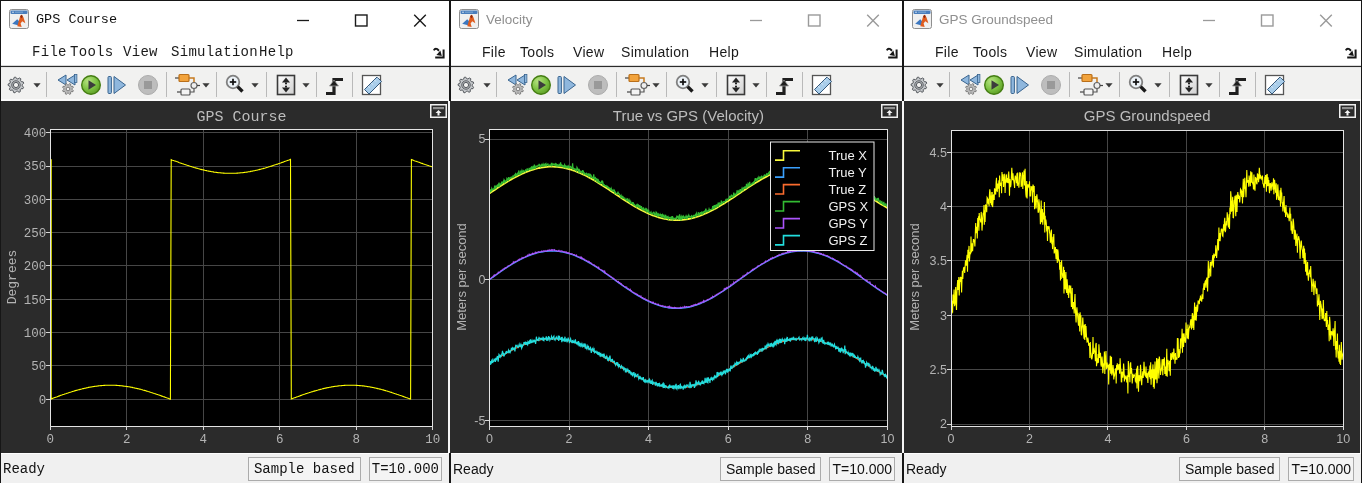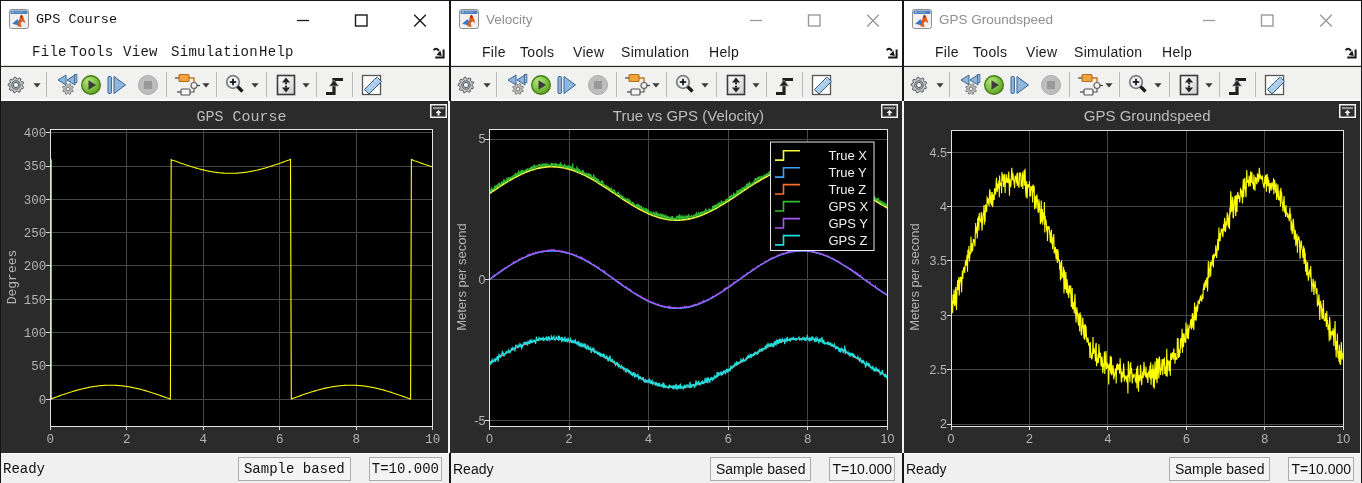--- a/index.html
+++ b/index.html
@@ -11,21 +11,21 @@
   border-bottom:1px solid #d9d9d9; }
 .mi { position:absolute; top:8px; font-size:14px; letter-spacing:0.3px; color:#1a1a1a;margin-left:21px; }
 .tool { position:absolute; top:67px; left:0; right:0; height:32px; background:#f1f1f0;
   border-top:1px solid #e5e5e5; }
 .tool svg { top:-67px !important; }
 .wstrip { position:absolute; top:99px; left:0; right:0; height:2px; background:#fbfbfb; }
 .panel { position:absolute; top:101px; left:0; right:0; height:352px; background:#2b2b2b; }
 .sbar { position:absolute; top:453px; left:0; right:0; height:30px; background:#f0f0f0;
   border-top:1px solid #fdfdfd; font-size:14px; color:#111; }
 .ready { position:absolute; left:3px; top:7px; }
-.sboxes { position:absolute; right:8px; top:3px; display:flex; gap:18px; }
+.sboxes { position:absolute; right:8px; top:3px; display:flex; gap:8px; }
 .sbox { border:1px solid #ababab; background:#f4f4f4; height:24px; line-height:22px;
   padding:0 5px; display:inline-block; }
 </style></head>
 <body>
 
 <div class="win" style="left:0px;width:450px;font-family:Liberation Mono, monospace;">
   <div class="tbar">
       <svg width="20" height="20" viewBox="0 0 20 20" style="position:absolute;left:9px;top:8px;">
         <rect x="0.5" y="0.5" width="19" height="19" rx="2" fill="#f0f0f0" stroke="#8f8f8f"></rect>
         <rect x="1.5" y="1.5" width="17" height="3.6" rx="1" fill="#4a7ebc"></rect>

